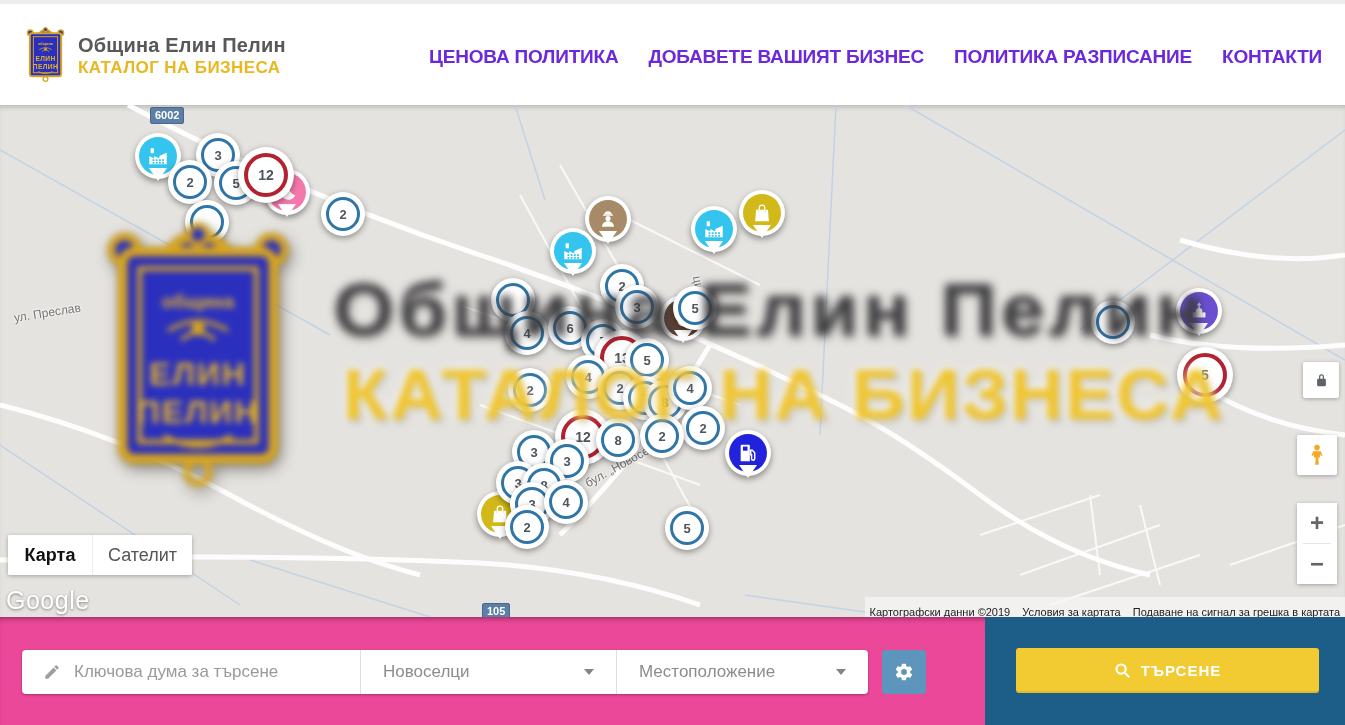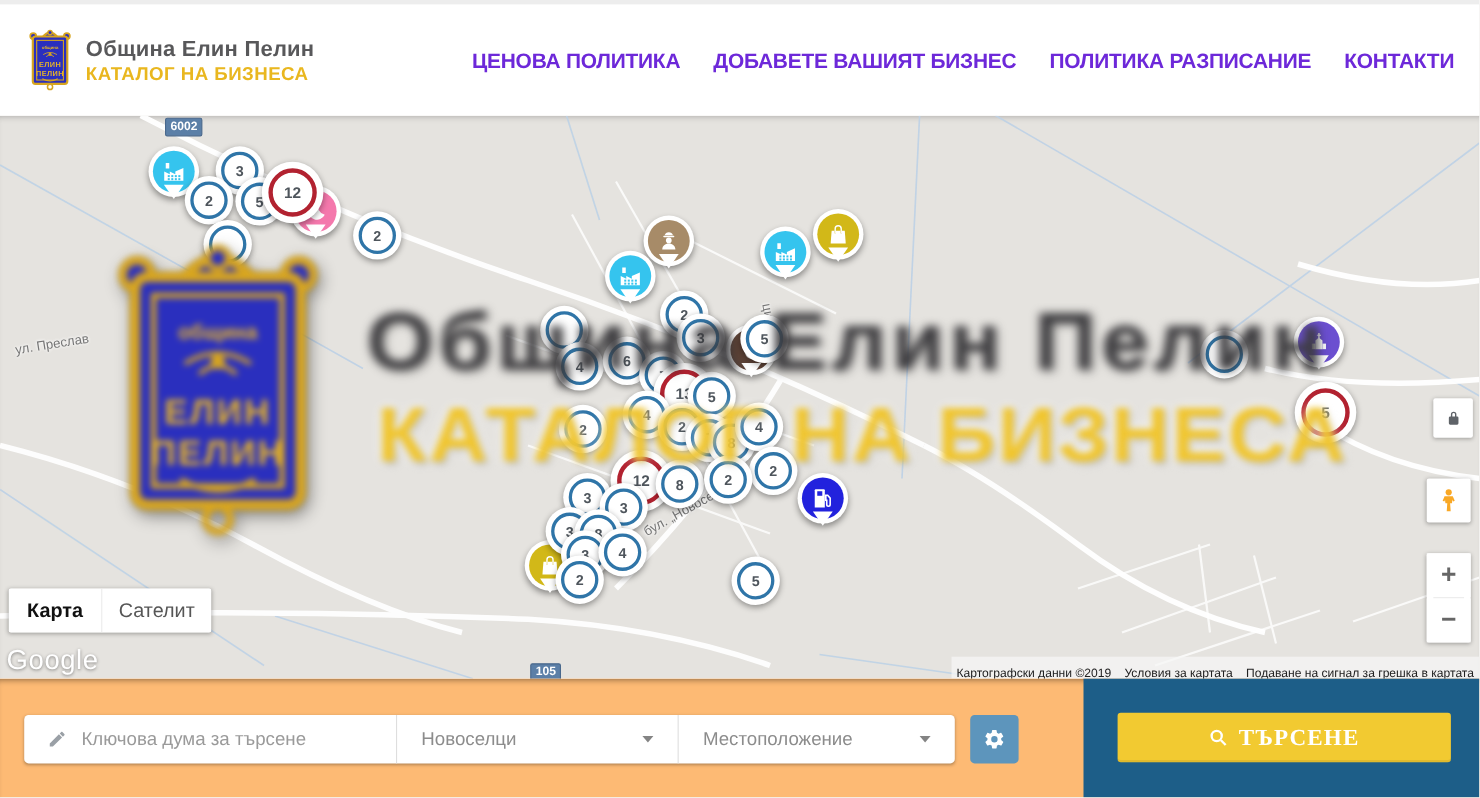--- a/index.html
+++ b/index.html
@@ -48,34 +48,34 @@
   .attrib{position:absolute;right:0;top:492px;height:30px;display:flex;gap:12px;align-items:center;background:rgba(245,245,245,.75);padding:0 5px;font-size:11px;color:#222;z-index:8;white-space:nowrap}
   .attrib span{cursor:default}
   .ctrl{position:absolute;background:#fff;box-shadow:0 1px 4px rgba(0,0,0,.3);display:flex;align-items:center;justify-content:center;z-index:8;cursor:pointer}
   .lockbtn{left:1303px;top:257px;width:36px;height:36px;border-radius:2px}
   .pegman{left:1297px;top:330px;width:40px;height:40px;border-radius:2px}
   .zoomctl{position:absolute;left:1297px;top:398px;width:40px;height:81px;background:#fff;box-shadow:0 1px 4px rgba(0,0,0,.3);border-radius:2px;display:flex;flex-direction:column;z-index:8}
   .zoomctl button{flex:1;border:0;background:#fff;font-size:24px;font-weight:bold;color:#666;cursor:pointer;line-height:1;font-family:"Liberation Sans",sans-serif}
   .zoomctl .zdiv{height:1px;background:#e6e6e6;margin:0 6px}
 
   
-  .searchbar{position:absolute;left:0;top:617px;width:1345px;height:108px;background:#fdba74;z-index:20;box-shadow:inset 0 5px 6px -4px rgba(0,0,0,.45)}
+  .searchbar{position:absolute;left:0;top:617px;width:1345px;height:108px;background:#ec4899;z-index:20;box-shadow:inset 0 5px 6px -4px rgba(0,0,0,.45)}
   .fields{position:absolute;left:22px;top:33px;width:846px;height:44px;background:#fff;border-radius:4px;display:flex;box-shadow:0 1px 3px rgba(0,0,0,.3)}
   .field{display:flex;align-items:center}
   .f-key{flex:0 0 338px;padding-left:21px;gap:13px}
   .f-key input{border:0;outline:0;flex:1;font-family:"Liberation Sans",sans-serif;font-size:17px;color:#555;min-width:0}
   .f-key input::placeholder{color:#9a9a9a}
   .f-sel{flex:0 0 256px;justify-content:space-between;padding:0 22px;border-left:1px solid #dedede;font-size:17px;color:#8c8c8c;cursor:pointer}
   .f-sel:last-child{flex:1 1 auto}
   .caret{width:0;height:0;border-left:5px solid transparent;border-right:5px solid transparent;border-top:6px solid #848484}
   .gearbtn{position:absolute;left:882px;top:33px;width:44px;height:44px;background:#5d95bc;border:0;border-radius:4px;display:flex;align-items:center;justify-content:center;cursor:pointer}
   .gearbtn svg{width:20px;height:20px}
   .right-panel{position:absolute;left:985px;top:0;width:360px;height:108px;background:#1d5e88}
   .search-btn{position:absolute;left:31px;top:31px;width:303px;height:45px;background:#f2ca31;border:0;border-radius:3px;display:flex;align-items:center;justify-content:center;gap:10px;cursor:pointer;box-shadow:inset 0 -2px 0 rgba(0,0,0,.08)}
-  .search-btn span{font-size:21px;font-weight:bold;color:#fff;letter-spacing:1px;font-family:Liberation Serif, serif}
+  .search-btn span{font-size:15px;font-weight:bold;color:#fff;letter-spacing:1px;font-family:Liberation Sans, sans-serif}
   .pencil{flex:0 0 auto}
 </style>
 </head>
 <body>
 
 <svg width="0" height="0" style="position:absolute">
   <defs>
     <symbol id="emblem" viewBox="0 0 120 150">
       <circle cx="21" cy="17" r="7" fill="#2a2fbe" stroke="#d7a51f" stroke-width="4"></circle>
       <circle cx="99" cy="17" r="7" fill="#2a2fbe" stroke="#d7a51f" stroke-width="4"></circle>

